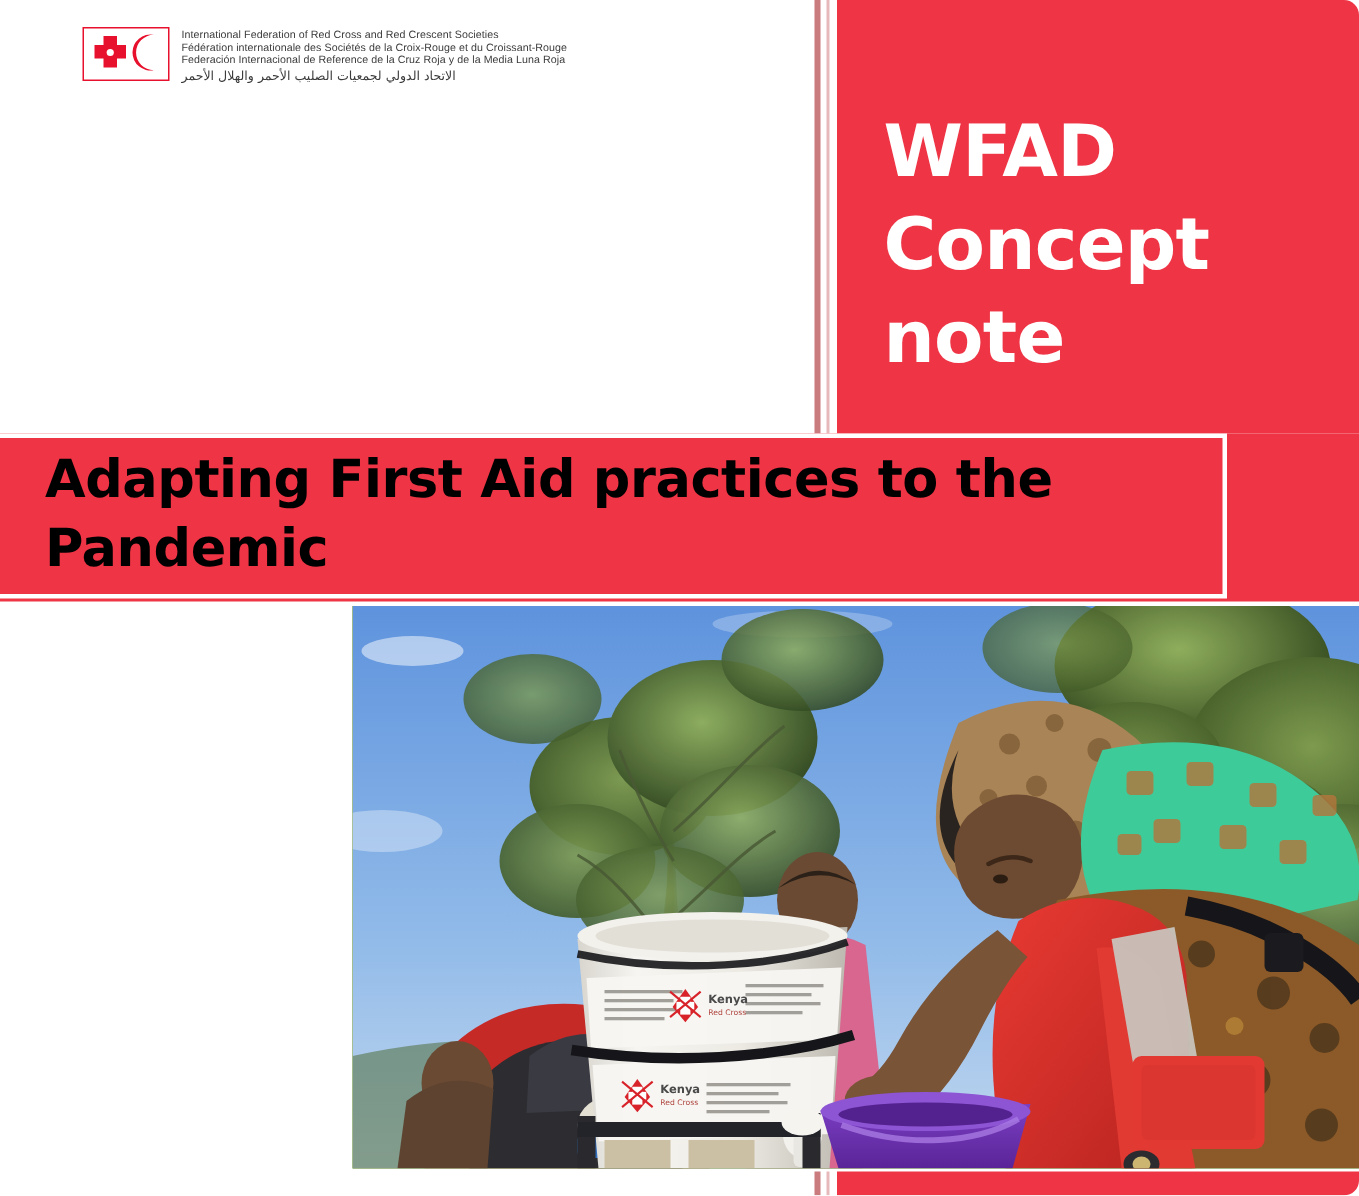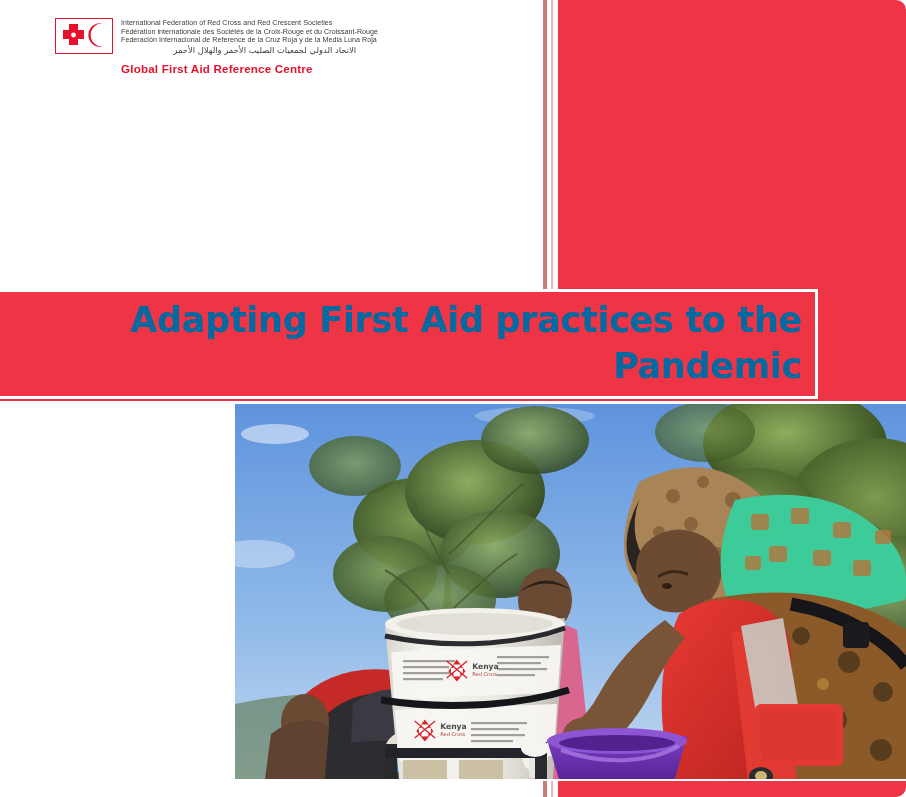--- a/index.html
+++ b/index.html
@@ -48,21 +48,21 @@
     color: #3b3b3b;
     white-space: nowrap;
     letter-spacing: 0.05px;
   }
   .logo-line-ar {
     font-family: "DejaVu Sans", sans-serif;
     font-size: 8.4px;
     line-height: 11px;
     color: #3b3b3b;
     direction: rtl;
-    text-align: right;
+    text-align: left;
     white-space: nowrap;
     padding-right: 22px;
   }
   .logo-tagline {
     margin-top: 6px;
     font-family: "Liberation Sans", sans-serif;
     font-weight: bold;
     font-size: 11.6px;
     line-height: 14px;
     color: #e8112d;
@@ -118,27 +118,26 @@
     height: 110px;
     border: 3px solid #ffffff;
     box-sizing: border-box;
     pointer-events: none;
   }
   .subtitle-text {
     position: absolute;
     left: 30px;
     top: 297px;
     width: 772px;
-    color: #0369a1;
+    color: #000000;
     font-family: "DejaVu Sans", sans-serif;
     font-weight: bold;
     font-size: 35px;
     line-height: 46px;
     letter-spacing: -0.3px;
-    text-align: right;
   }
 
   
   .photo {
     position: absolute;
     left: 235px;
     top: 404px;
     width: 787px;
     height: 375px;
     overflow: hidden;
@@ -176,27 +175,27 @@
           <circle cx="17.5" cy="16" r="2.4" fill="#ffffff"></circle>
           <path d="M46.5 4.2 a12 12 0 1 0 0 23.6 a9.6 9.6 0 1 1 0 -23.6 z"></path>
         </g>
       </svg>
     </div>
     <div class="logo-text">
       <div class="logo-line">International Federation of Red Cross and Red Crescent Societies</div>
       <div class="logo-line">Fédération internationale des Sociétés de la Croix-Rouge et du Croissant-Rouge</div>
       <div class="logo-line">Federación Internacional de Reference de la Cruz Roja y de la Media Luna Roja</div>
       <div class="logo-line-ar">الاتحاد الدولي لجمعيات الصليب الأحمر والهلال الأحمر</div>
-      <div class="logo-tagline">Global First Aid Reference Centre</div>
     </div>
   </div>
 
   <div class="rule rule-a"></div>
   <div class="rule rule-b"></div>
   <div class="top-red-panel"></div>
+  <div class="doc-title">WFAD Concept note</div>
 
   <div class="subtitle-band"></div>
   <div class="subtitle-text">Adapting First Aid practices to the Pandemic</div>
   <div class="subtitle-box"></div>
 
   <div class="photo">
     <svg width="671" height="375" viewBox="0 0 671 375" xmlns="http://www.w3.org/2000/svg">
       <defs>
         <linearGradient id="sky" x1="0" y1="0" x2="0" y2="1">
           <stop offset="0%" stop-color="#5e93dd"></stop>

